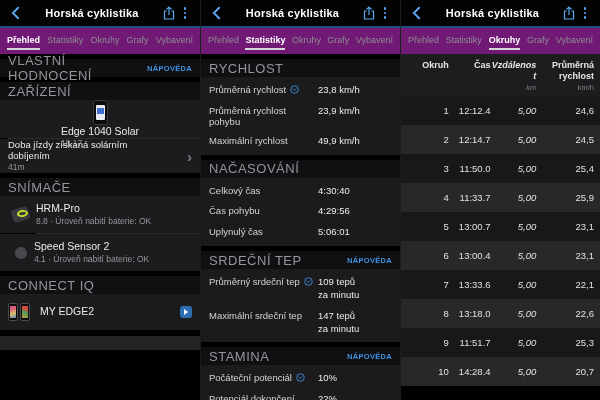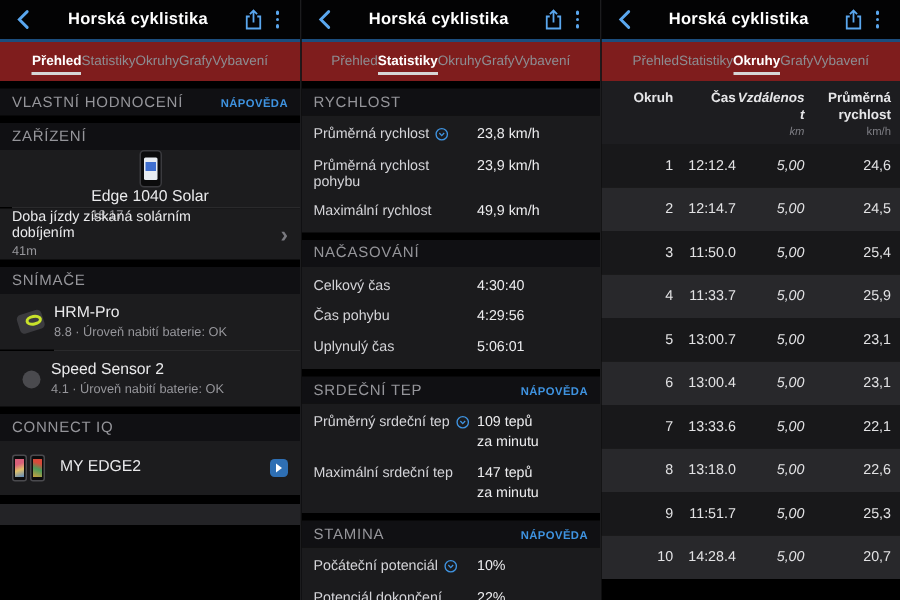--- a/index.html
+++ b/index.html
@@ -11,28 +11,28 @@
 
   
   .nav { height:26px; display:flex; align-items:center; padding:0 7px; background:#030304; }
   .nav-title { flex:1; text-align:center; color:#fff; font-weight:bold; font-size:11px; letter-spacing:.2px; }
   .nav-ico { display:flex; align-items:center; justify-content:center; width:16px; }
   .kebab { display:flex; flex-direction:column; gap:2px; align-items:center; }
   .kebab i { width:2.5px; height:2.5px; border-radius:50%; background:#5aa7ef; }
   .blue-line { height:2px; background:#1c4d7d; }
 
   
-  .tabs { height:26px; display:flex; align-items:flex-start; justify-content:center; padding:0 7px; background:#7f1d1d; }
+  .tabs { height:26px; display:flex; align-items:flex-start; justify-content:space-between; padding:0 7px; background:#701a75; }
   .tab { color:#8d8d92; font-size:9px; padding-top:7px; padding-bottom:3px; white-space:nowrap; }
   .tab.active { color:#fff; font-weight:bold; border-bottom:2px solid #d6d6d6; }
 
   
   .sec { display:flex; justify-content:space-between; align-items:center; padding:0 8px;
     height:18px; background:#101013; margin-top:5px; }
-  .sec-title { font-size:10px; color:#95959a; letter-spacing:.5px; }
+  .sec-title { font-size:13px; color:#95959a; letter-spacing:.5px; }
   .sec-help { font-size:7.5px; color:#3f93e0; font-weight:bold; letter-spacing:.3px; }
 
   
   .row1 { background:#1c1c1e; display:flex; align-items:center; padding:0 8px; }
   .r-add { height:27px; }
   .r-add .lbl { color:#eaeaec; font-size:10.5px; }
   .plus { margin-left:auto; color:#4b9fe3; font-size:15px; font-weight:bold; line-height:1; }
   .r-dev { height:38px;flex-direction:column; }
   .r-two { height:34px;gap:23px; }
   .dev-ico-wrap { width:28px; display:flex; justify-content:center; }

